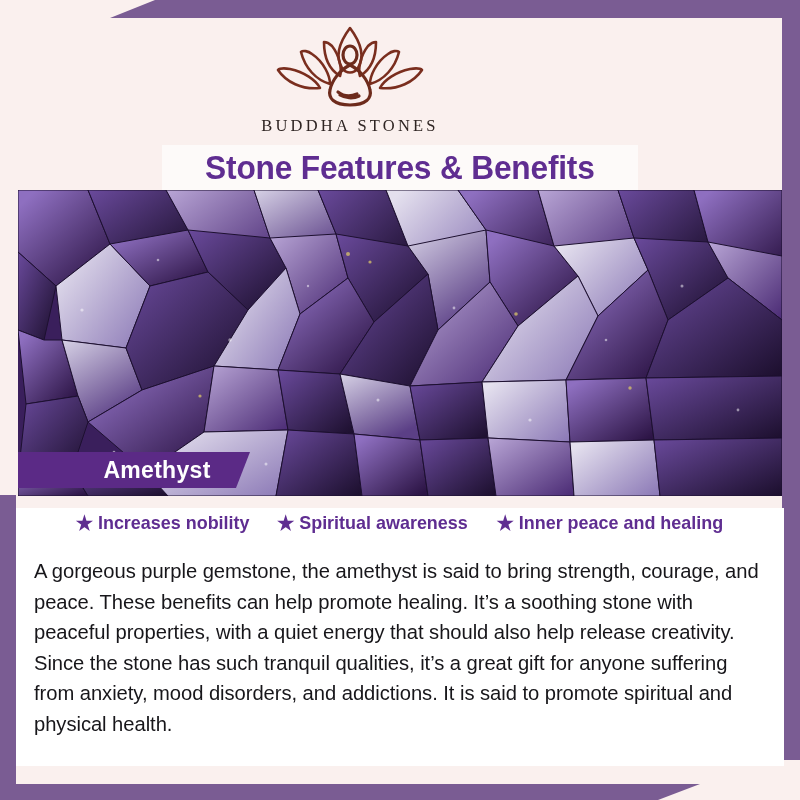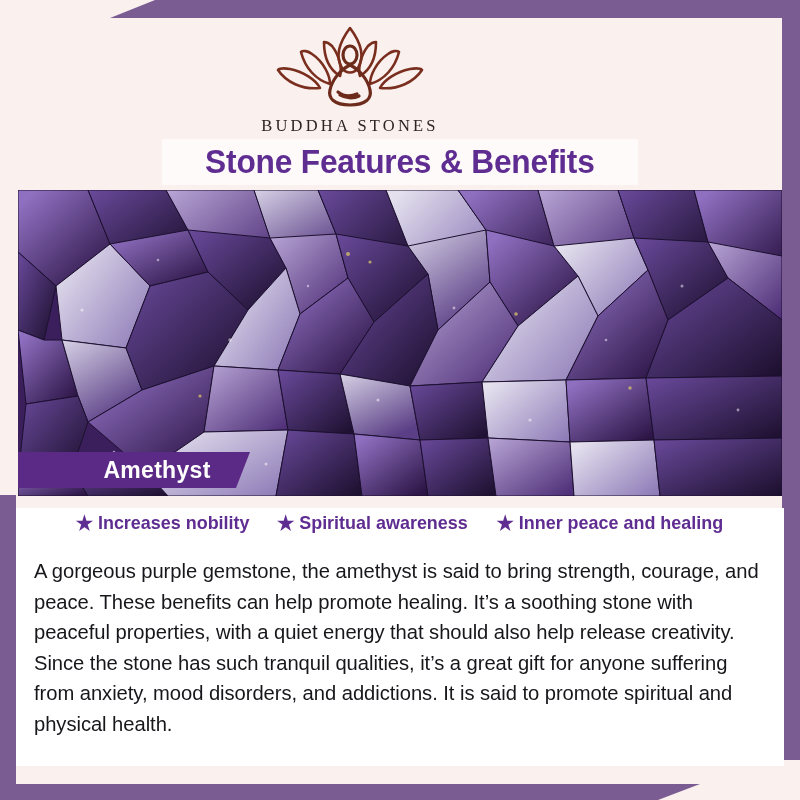--- a/index.html
+++ b/index.html
@@ -77,21 +77,21 @@
     font-size: 16.5px;
     letter-spacing: 3.2px;
     color: #2e2422;
     font-weight: 400;
   }
 
   
   .title-band {
     position: absolute;
     left: 162px;
-    top: 139px;
+    top: 145px;
     width: 476px;
     height: 46px;
     background: #fdfaf9;
     display: flex;
     align-items: center;
     justify-content: center;
   }
   .title-text {
     font-size: 33px;
     font-weight: bold;

